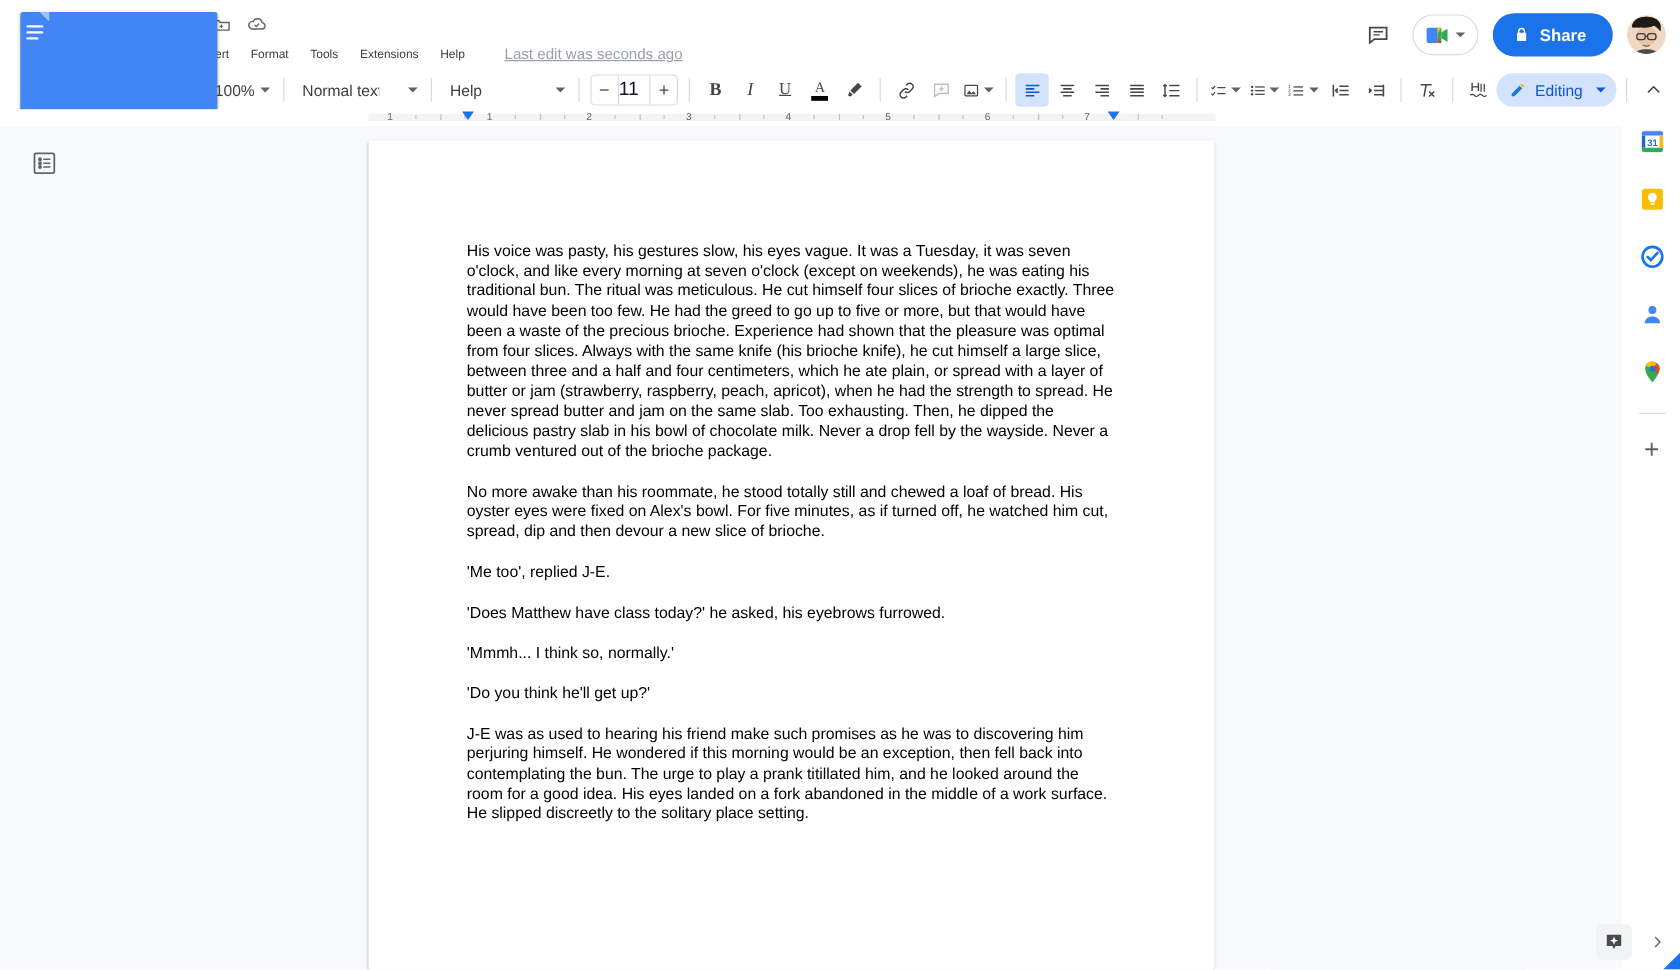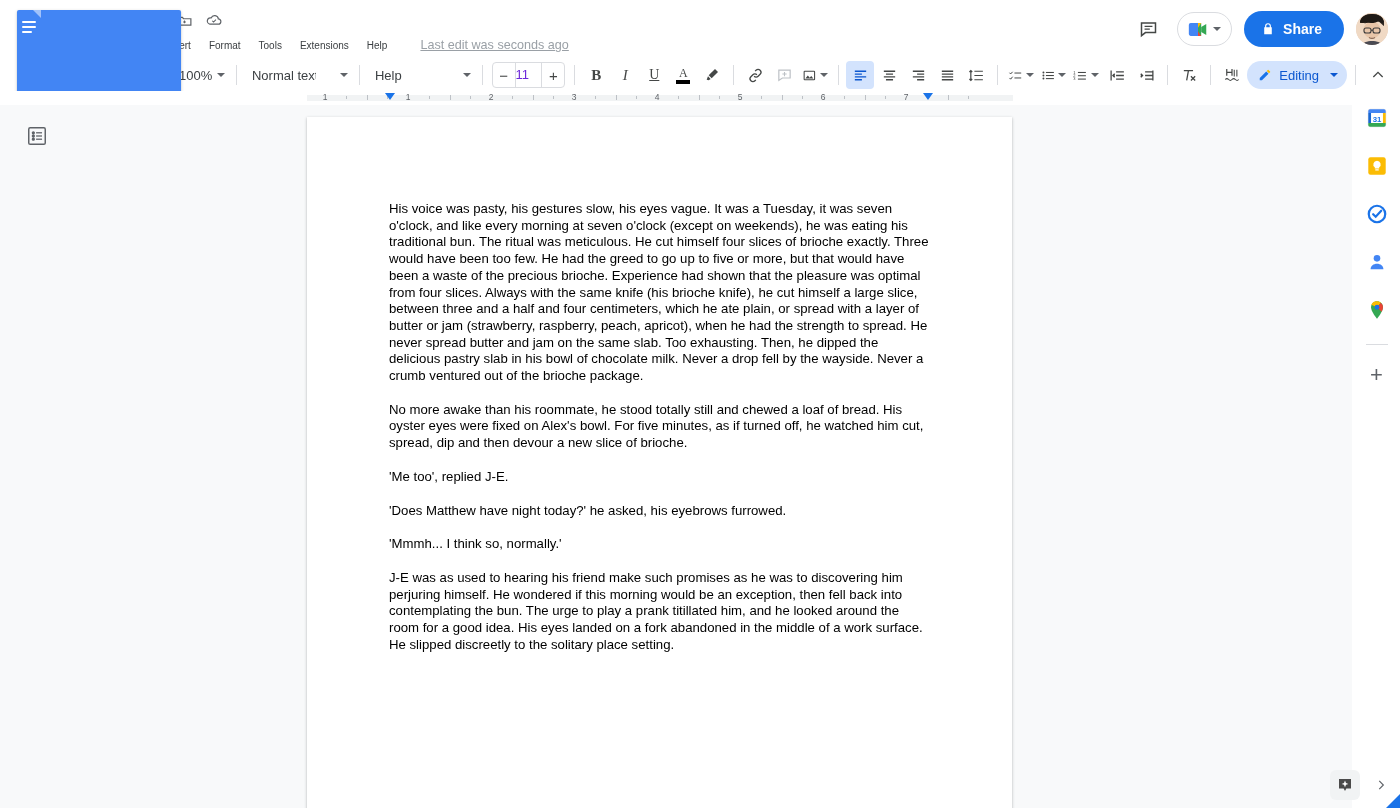--- a/index.html
+++ b/index.html
@@ -35,21 +35,21 @@
   .tb { height:28px; min-width:28px; border-radius:4px; display:flex; align-items:center; justify-content:center; color:#444746; cursor:pointer; padding:0 3px; }
   .tb.active { background:#d3e3fd; color:#0b57d0; }
   .tb.disabled { color:#bdc1c6; cursor:default; }
   .sep { width:1px; height:20px; background:#dadce0; margin:0 6px; flex:none; }
   .zoom-sel, .style-sel, .font-sel { height:28px; display:flex; align-items:center; border-radius:4px; padding:0 4px 0 8px; cursor:pointer; color:#3c4043; font-size:13px; gap:4px; }
   .zoom-sel { width:62px; } .style-sel { width:108px;gap:24px; } .font-sel { width:116px; }
   .sel-label { flex:1; white-space:nowrap; overflow:hidden; }
   .caret { width:0;height:0;border-left:4px solid transparent;border-right:4px solid transparent;border-top:4px solid #5f6368; flex:none; }
   .fontsize { display:flex; align-items:center; height:26px; border:1px solid #dadce0; border-radius:4px; overflow:hidden; margin:0 2px; }
   .fs-btn { width:24px; height:24px; display:flex;align-items:center;justify-content:center;color:#444746;font-size:15px;cursor:pointer; }
-  .fs-val { width:30px; text-align:left; font-size:13px; color:#6d28d9; border-left:1px solid #dadce0; border-right:1px solid #dadce0; height:26px; line-height:26px; cursor:text; }
+  .fs-val { width:30px; text-align:left; font-size:16px; color:#0f172a; border-left:1px solid #dadce0; border-right:1px solid #dadce0; height:26px; line-height:26px; cursor:text; }
   .tb-right { margin-left:auto; display:flex; align-items:center; gap:4px; }
   .mode-pill { height:28px; background:#d3e3fd; color:#0b57d0; border-radius:14px; display:flex; align-items:center; gap:7px; padding:0 9px 0 11px; font-size:13px; cursor:pointer; }
 
   
   .ruler-wrap { height:14px; background:#fff; position:relative; }
   .ruler { position:absolute; left:307px; top:0; width:706px; height:14px; background:#fff; }
   .ruler .track { position:absolute; left:0; top:4px; height:6px; width:100%; background:#f1f3f4; }
   .rk { position:absolute; top:5px; width:1px; background:#bdc1c6; }
   .rnum { position:absolute; top:1px; font-size:8.5px; color:#5f6368; transform:translateX(-50%); }
   .indent-tri { position:absolute; top:2px; width:0;height:0; border-left:5px solid transparent;border-right:5px solid transparent;border-top:7px solid #1a73e8; cursor:pointer; }
@@ -422,22 +422,23 @@
           <path d="M11 12h6.5" stroke-width="1.4"></path>
         <circle cx="8" cy="15.5" r="1" fill="#5f6368"></circle>
           <path d="M11 15.5h6.5" stroke-width="1.4"></path>
       </svg>
     </div>
 
     <div class="page">
       <p class="doc-p">His voice was pasty, his gestures slow, his eyes vague. It was a Tuesday, it was seven o'clock, and like every morning at seven o'clock (except on weekends), he was eating his traditional bun. The ritual was meticulous. He cut himself four slices of brioche exactly. Three would have been too few. He had the greed to go up to five or more, but that would have been a waste of the precious brioche. Experience had shown that the pleasure was optimal from four slices. Always with the same knife (his brioche knife), he cut himself a large slice, between three and a half and four centimeters, which he ate plain, or spread with a layer of butter or jam (strawberry, raspberry, peach, apricot), when he had the strength to spread. He never spread butter and jam on the same slab. Too exhausting. Then, he dipped the delicious pastry slab in his bowl of chocolate milk. Never a drop fell by the wayside. Never a crumb ventured out of the brioche package.</p>
       <p class="doc-p">No more awake than his roommate, he stood totally still and chewed a loaf of bread. His oyster eyes were fixed on Alex's bowl. For five minutes, as if turned off, he watched him cut, spread, dip and then devour a new slice of brioche.</p>
       <p class="doc-p">'Me too', replied J-E.</p>
-      <p class="doc-p">'Does Matthew have night today?' he asked, his eyebrows furrowed.</p>
+      <p class="doc-p">'Does Matthew have class today?' he asked, his eyebrows furrowed.</p>
       <p class="doc-p">'Mmmh... I think so, normally.'</p>
+      <p class="doc-p">'Do you think he'll get up?'</p>
       <p class="doc-p">J-E was as used to hearing his friend make such promises as he was to discovering him perjuring himself. He wondered if this morning would be an exception, then fell back into contemplating the bun. The urge to play a prank titillated him, and he looked around the room for a good idea. His eyes landed on a fork abandoned in the middle of a work surface. He slipped discreetly to the solitary place setting.</p>
 
     </div>
 
     <div class="scrollbar">
       <div class="sb-thumb"></div>
     </div>
   </div>
 
   <div class="rail">

